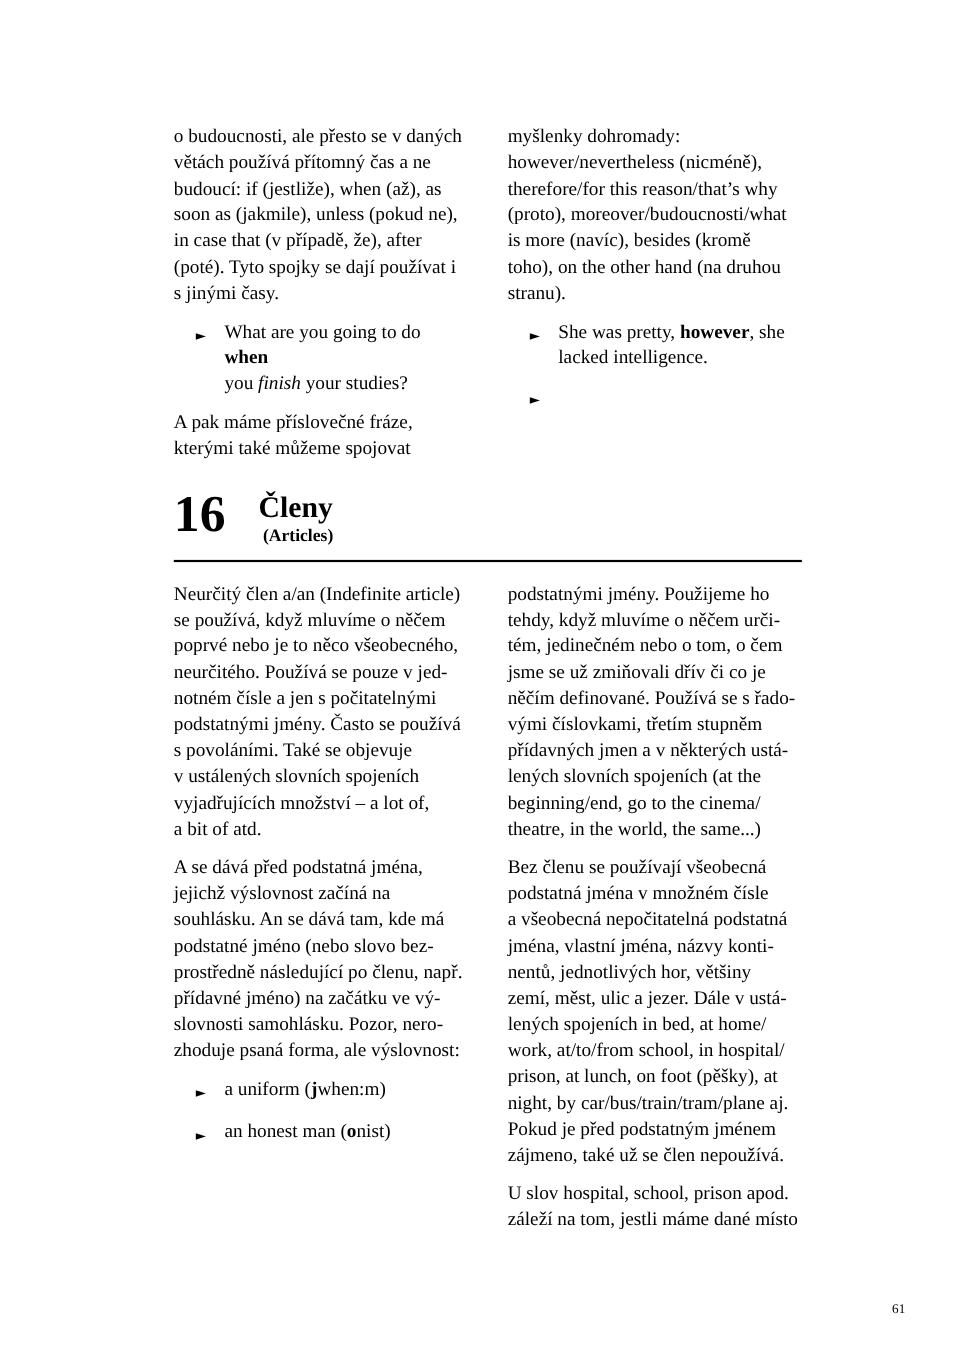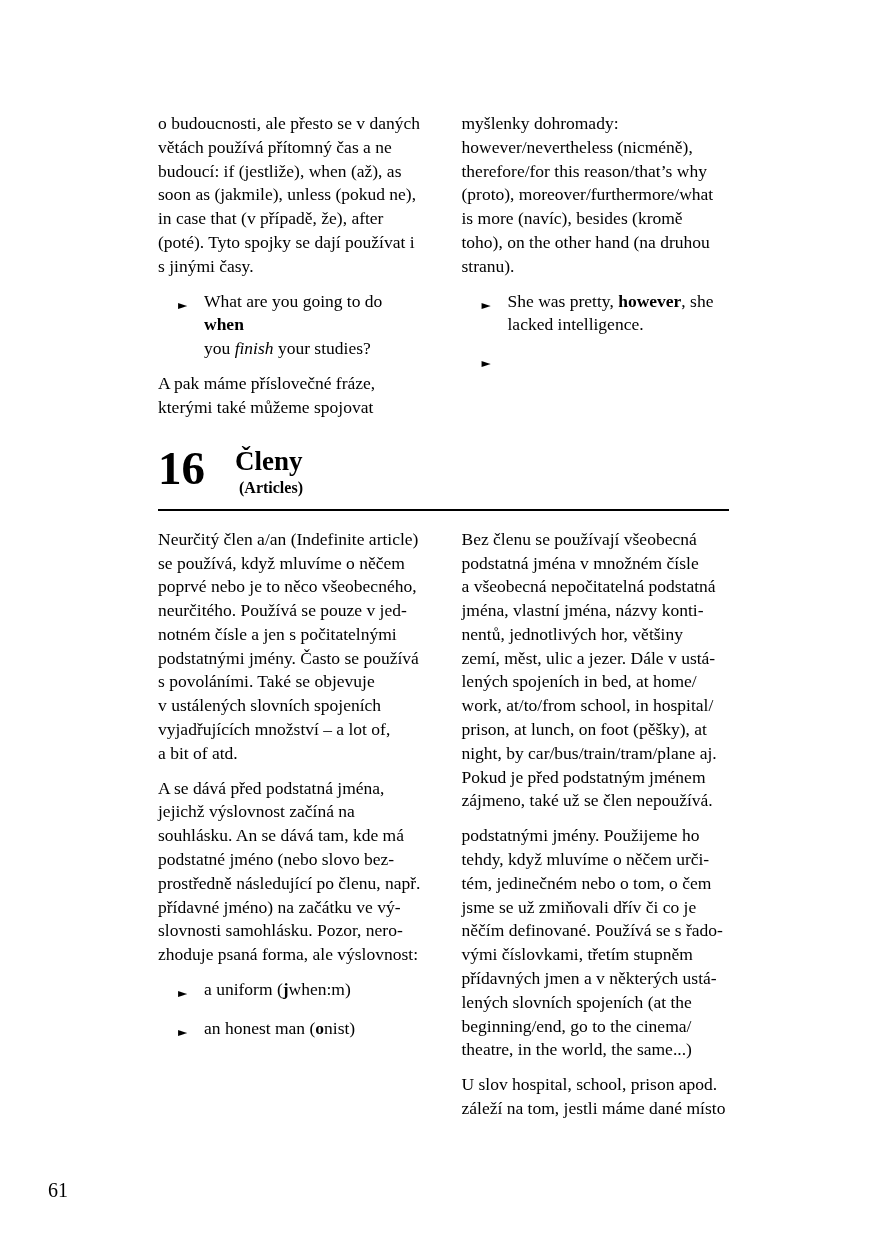--- a/index.html
+++ b/index.html
@@ -33,22 +33,22 @@
   i { font-style: italic; text-align: center; }
   .chapter { display: flex; align-items: flex-start; gap: 30px; margin-top: 26px; }
   .chapter-number { font-size: 47px; font-weight: bold; line-height: 0.95; }
   .chapter-titles { padding-top: 1px; }
   .chapter-title { font-size: 27px; font-weight: bold; line-height: 1.05; }
   .chapter-subtitle { font-size: 16px; font-weight: bold; padding-left: 4px; margin-top: 1px; }
   .rule { border: none; border-top: 2px solid #000; margin: 9px 0 17px 0; }
   .page-number {
     position: absolute;
     bottom: 34px; left: 0; right: 0;
-    text-align: left;
-    font-size: 20px;
+    text-align: right;
+    font-size: 12px;
     margin-top: 27px;
   }
 </style>
 </head>
 <body>
 
 <div class="page">
   <div class="content">
 
     <div class="two-col">
@@ -65,21 +65,21 @@
           <span class="btext"><span>What are you going to do </span><b>when</b><span>
 you </span><i>finish</i><span> your studies?</span></span>
         </div>
         <p class="para">A pak máme příslovečné fráze,
 kterými také můžeme spojovat</p>
       </div>
       <div class="col">
         <p class="para">myšlenky dohromady:
 however/nevertheless (nicméně),
 therefore/for this reason/that’s why
-(proto), moreover/furthermore/what
+(proto), moreover/budoucnosti/what
 is more (navíc), besides (kromě
 toho), on the other hand (na druhou
 stranu).</p>
         <div class="bullet">
           <span class="marker">►</span>
           <span class="btext"><span>She was pretty, </span><b>however</b><span>, she
 lacked intelligence.</span></span>
         </div>
         <div class="bullet">
           <span class="marker">►</span>
@@ -119,42 +119,42 @@
         <div class="bullet">
           <span class="marker">►</span>
           <span class="btext"><span>a uniform (</span><b>j</b><span>when:m)</span></span>
         </div>
         <div class="bullet">
           <span class="marker">►</span>
           <span class="btext"><span>an honest man (</span><b>o</b><span>nist)</span></span>
         </div>
       </div>
       <div class="col">
+        <p class="para">podstatnými jmény. Použijeme ho
+tehdy, když mluvíme o něčem urči-
+tém, jedinečném nebo o tom, o čem
+jsme se už zmiňovali dřív či co je
+něčím definované. Používá se s řado-
+vými číslovkami, třetím stupněm
+přídavných jmen a v některých ustá-
+lených slovních spojeních (at the
+beginning/end, go to the cinema/
+theatre, in the world, the same...)</p>
         <p class="para">Bez členu se používají všeobecná
 podstatná jména v množném čísle
 a všeobecná nepočitatelná podstatná
 jména, vlastní jména, názvy konti-
 nentů, jednotlivých hor, většiny
 zemí, měst, ulic a jezer. Dále v ustá-
 lených spojeních in bed, at home/
 work, at/to/from school, in hospital/
 prison, at lunch, on foot (pěšky), at
 night, by car/bus/train/tram/plane aj.
 Pokud je před podstatným jménem
 zájmeno, také už se člen nepoužívá.</p>
-        <p class="para">podstatnými jmény. Použijeme ho
-tehdy, když mluvíme o něčem urči-
-tém, jedinečném nebo o tom, o čem
-jsme se už zmiňovali dřív či co je
-něčím definované. Používá se s řado-
-vými číslovkami, třetím stupněm
-přídavných jmen a v některých ustá-
-lených slovních spojeních (at the
-beginning/end, go to the cinema/
-theatre, in the world, the same...)</p>
         <p class="para">U slov hospital, school, prison apod.
 záleží na tom, jestli máme dané místo</p>
       </div>
     </div>
 
   </div>
 
   <div class="page-number">61</div>
 </div>
 

